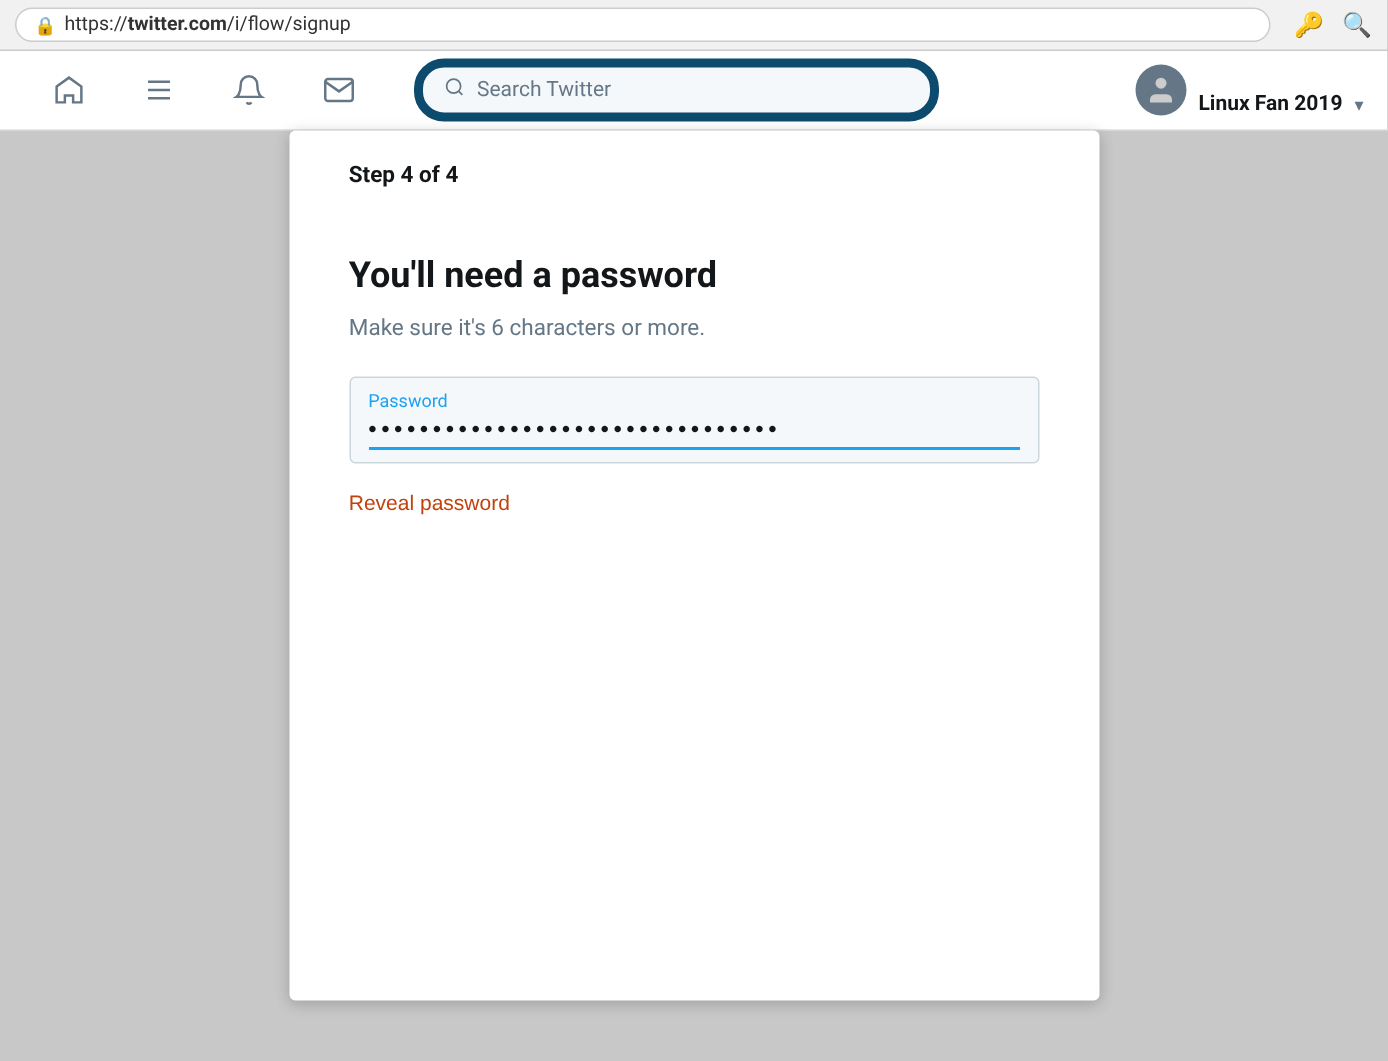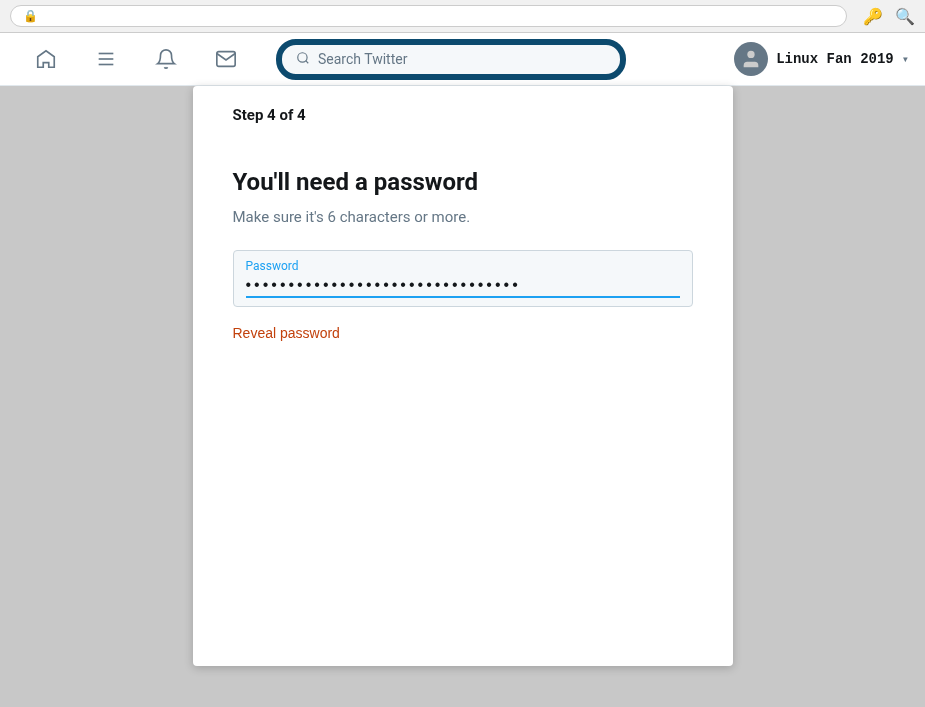--- a/index.html
+++ b/index.html
@@ -77,23 +77,22 @@
       display: flex;
       align-items: center;
       padding: 6px 14px;
       gap: 8px;
     }
     .search-icon { color: #657786; font-size: 14px; }
     .search-input-fake { color: #657786; font-size: 14px; }
     .nav-right {
       margin-left: auto;
       display: flex;
-      align-items: center;
+      align-items: flex-end;
       gap: 8px;
-      font-family: Liberation Mono, monospace;
     }
     .user-avatar {
       width: 34px;
       height: 34px;
       border-radius: 50%;
       background: #657786;
       display: flex;
       align-items: center;
       justify-content: center;
       color: #ccc;
@@ -204,20 +203,23 @@
       border: none;
     }
   </style>
 </head>
 <body>
 
 <div class="browser-chrome">
   <div class="address-bar">
     <div class="address-input">
       <span class="lock-icon">🔒</span>
+      <span class="address-text">
+        <span>https://</span><span style="font-weight:bold;">twitter.com</span><span>/i/flow/signup</span>
+      </span>
     </div>
     <div class="browser-icons">
       <span class="browser-icon">🔑</span>
       <span class="browser-icon">🔍</span>
     </div>
   </div>
 </div>
 
 <div class="twitter-nav">
   <div class="nav-icon">

